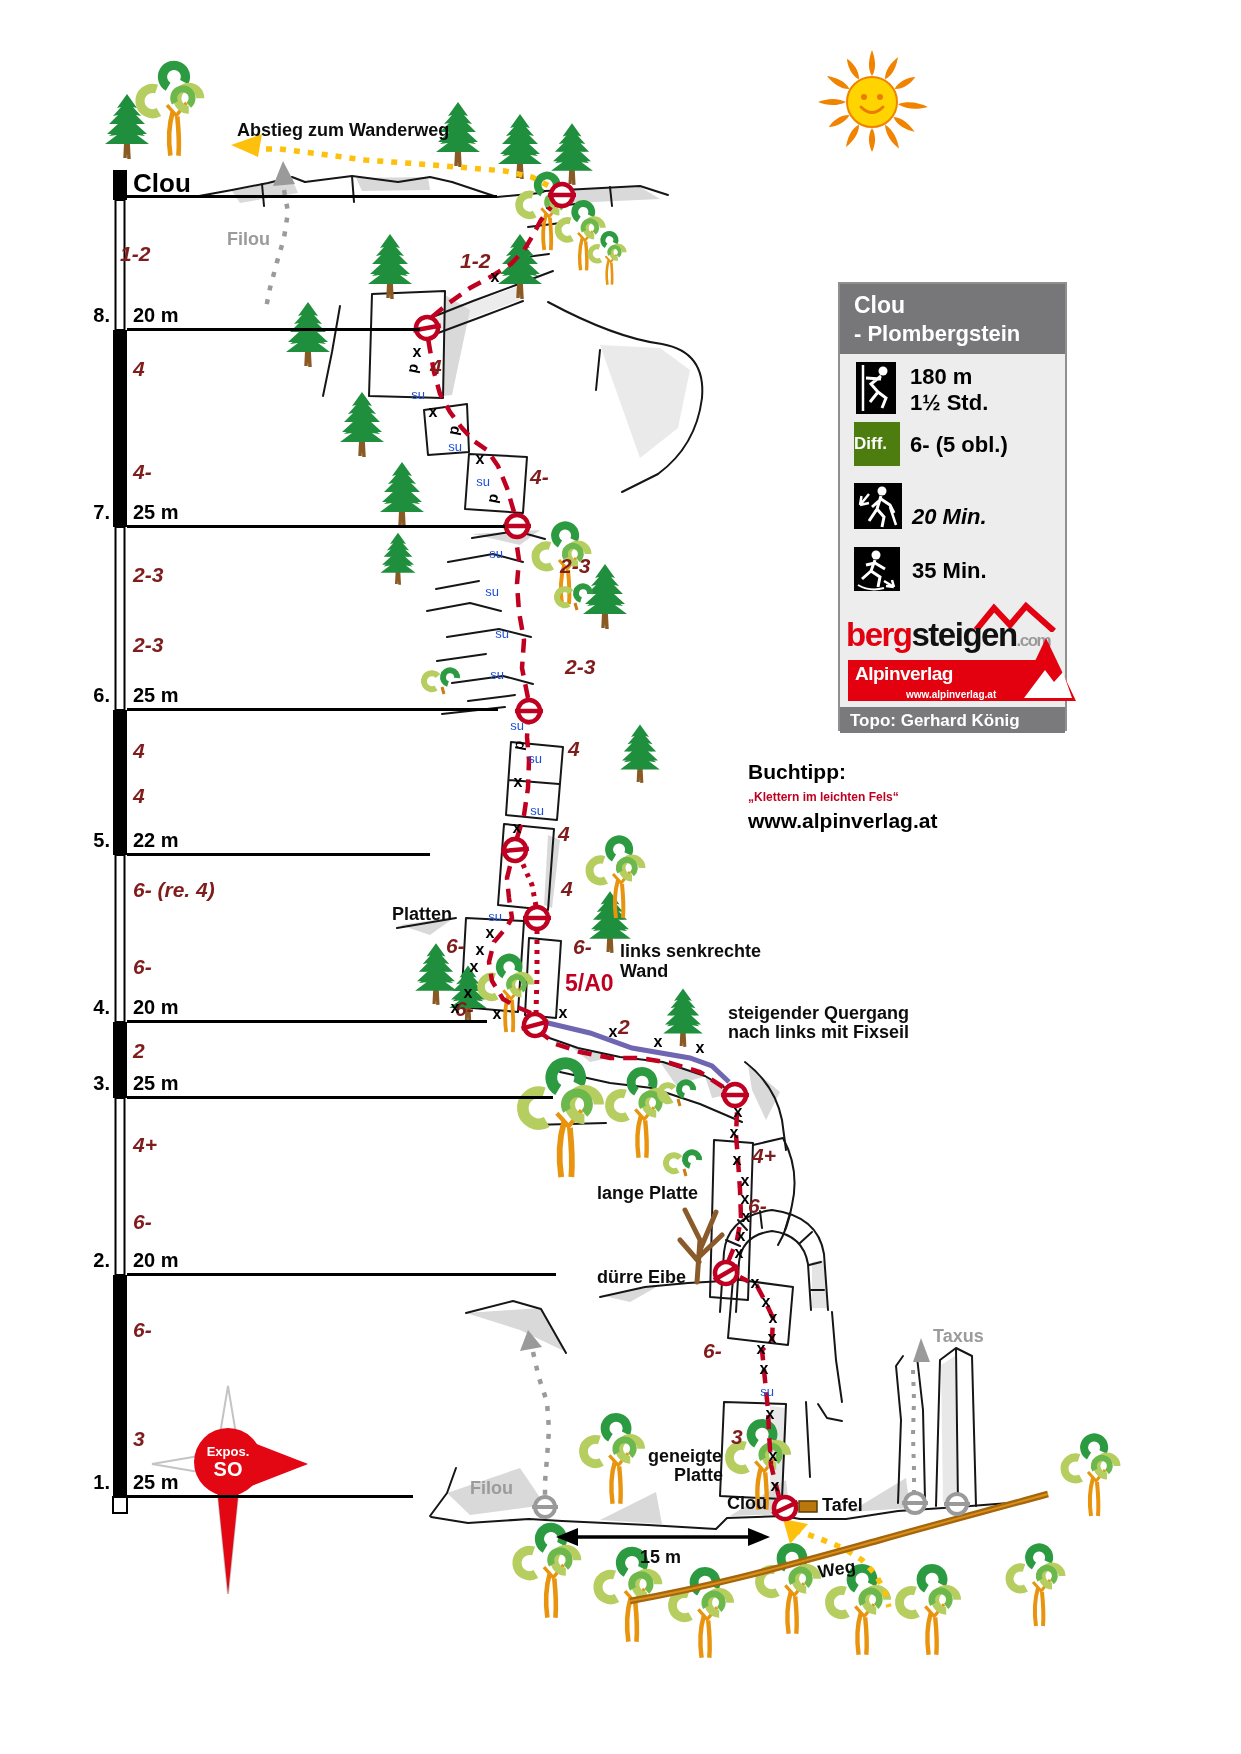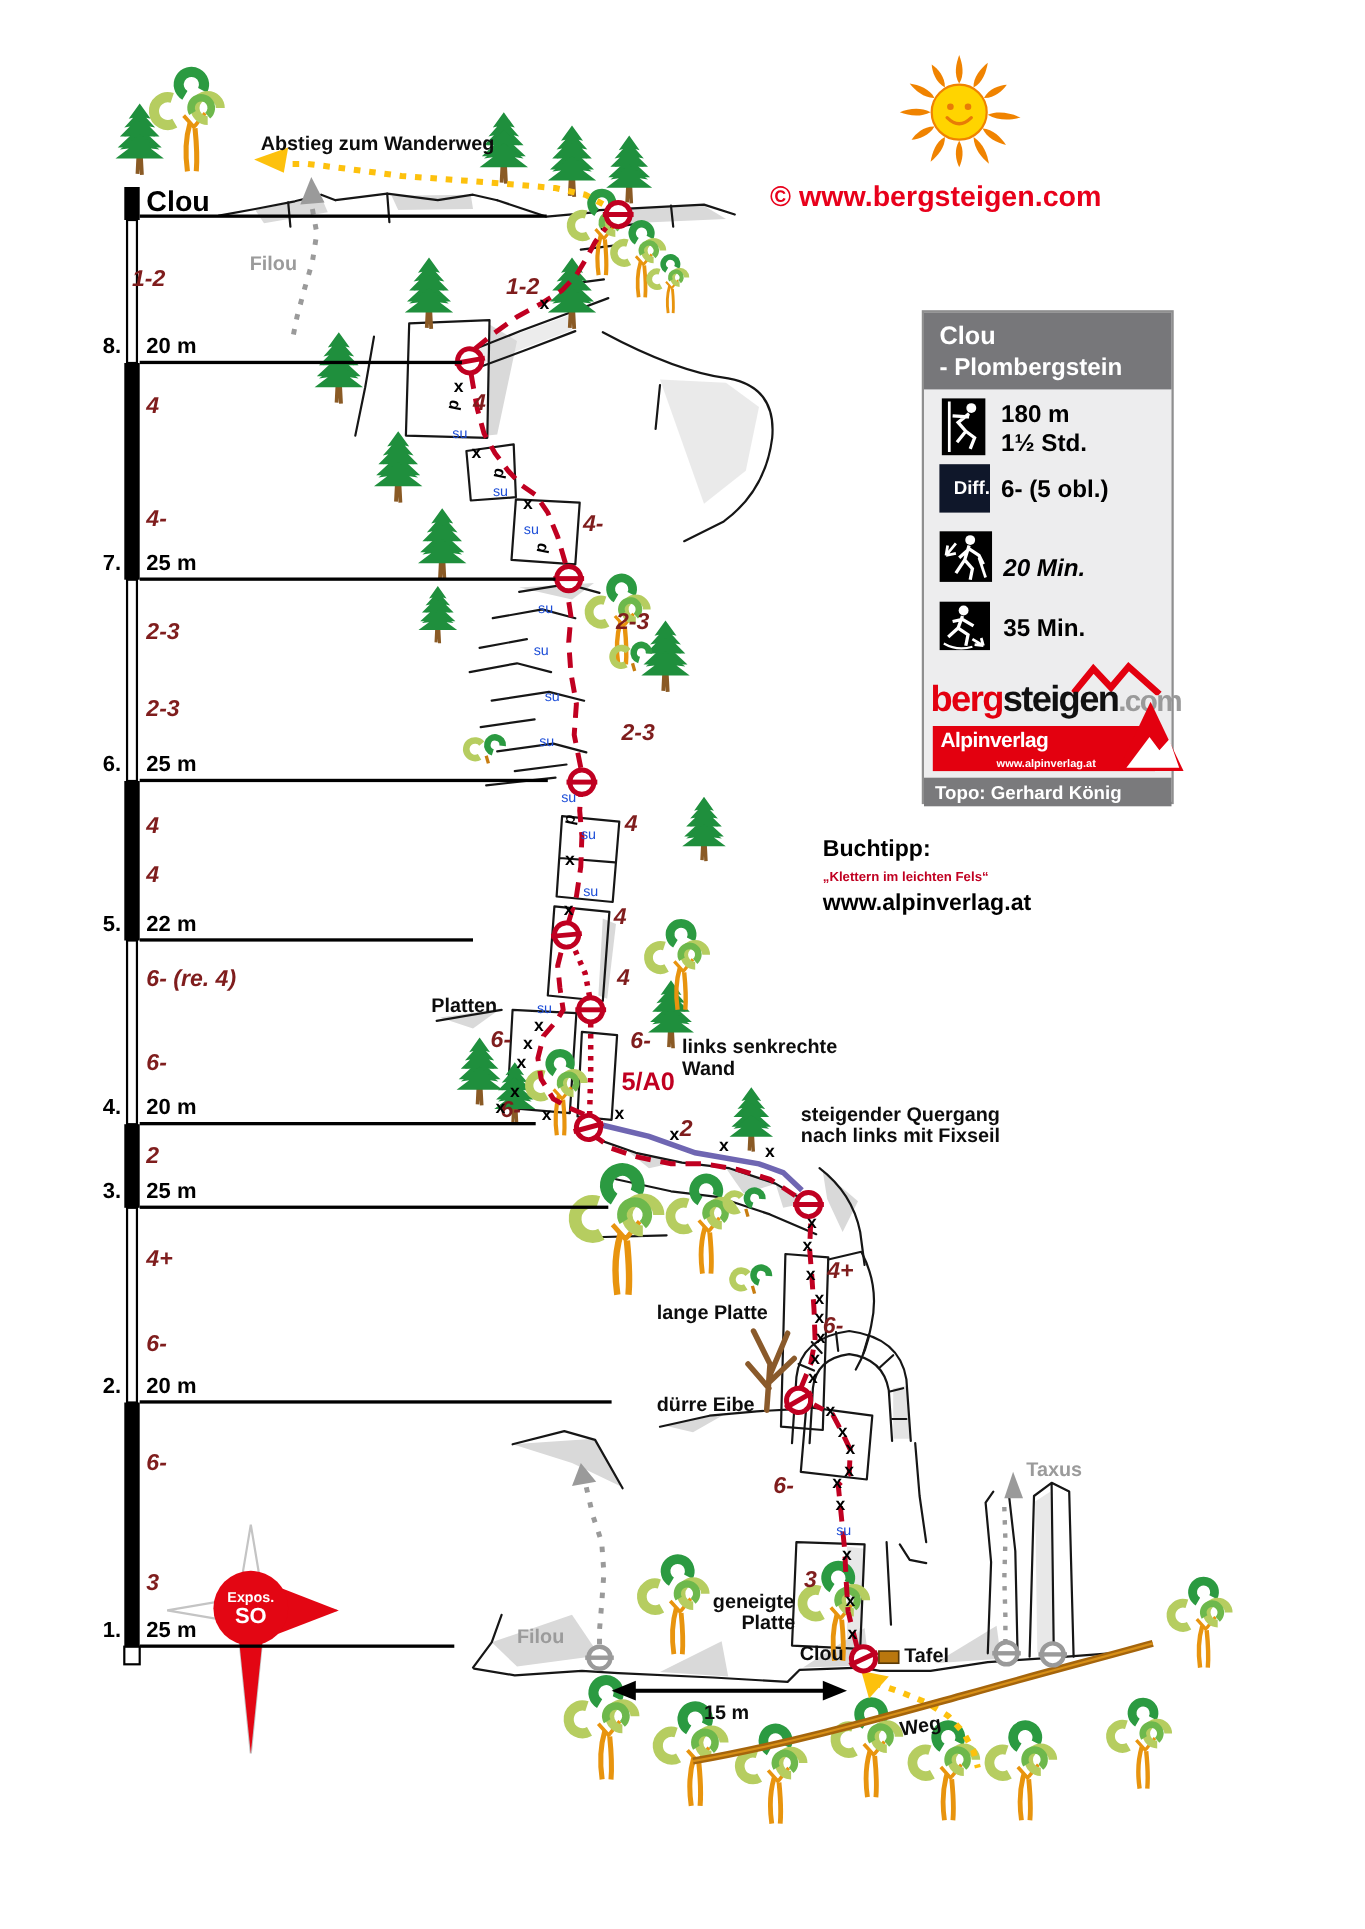--- a/index.html
+++ b/index.html
@@ -21,25 +21,25 @@
   .m-p{position:absolute;transform:translate(-50%,-50%) rotate(-78deg);font-weight:bold;font-size:15px;line-height:1;color:#000;}
   .copyright{position:absolute;left:700px;top:163px;font-weight:bold;font-size:26px;color:#e8001b;z-index:2;white-space:nowrap;}
   
   .ibox{position:absolute;left:838px;top:282px;width:229px;height:449px;z-index:3;
         background:#ededee;border:2px solid #8f8f8f;box-sizing:border-box;}
   .ibox-head{position:absolute;left:0;top:0;width:100%;height:70px;background:#77777a;color:#fff;}
   .ibox-head .t1{position:absolute;left:14px;top:8px;font-weight:bold;font-size:23px;}
   .ibox-head .t2{position:absolute;left:14px;top:37px;font-weight:bold;font-size:22px;}
   .ibox .row-ico{position:absolute;}
   .ibox .val{position:absolute;font-weight:bold;font-size:22px;color:#000;white-space:nowrap;}
-  .diffbox{position:absolute;left:14px;top:138px;width:46px;height:44px;background:#0f172a;color:#fff;
-           font-weight:bold;font-size:17px;text-align:right;line-height:44px;}
+  .diffbox{position:absolute;left:14px;top:138px;width:46px;height:44px;background:#4d7c0f;color:#fff;
+           font-weight:bold;font-size:17px;text-align:left;line-height:44px;}
   .bs-logo{position:absolute;left:6px;top:316px;width:218px;height:52px;}
   .bs-logo .txt{position:absolute;left:0;top:18px;font-weight:bold;font-size:33px;letter-spacing:-1.5px;line-height:1;white-space:nowrap;}
-  .bs-red{color:#e3000f;} .bs-blk{color:#111;} .bs-gray{color:#9a9a9a;font-size:27px;}
+  .bs-red{color:#e3000f;} .bs-blk{color:#111;} .bs-gray{color:#9a9a9a;font-size:17px;}
   .bs-zig{position:absolute;left:128px;top:0px;}
   .alp{position:absolute;left:8px;top:376px;width:202px;height:41px;background:#e3000f;}
   .alp .big{position:absolute;left:7px;top:3px;font-weight:bold;font-size:19px;color:#fff;letter-spacing:-0.5px;}
   .alp .small{position:absolute;left:58px;top:29px;font-weight:bold;font-size:10px;color:#fff;}
   .alp-peak{position:absolute;left:160px;top:-32px;}
   .ibox-foot{position:absolute;left:0;top:423px;width:100%;height:26px;background:#7a7a7c;}
   .ibox-foot .txt{position:absolute;left:10px;top:4px;font-weight:bold;font-size:17px;color:#fff;white-space:nowrap;}
   
   .buch{position:absolute;left:748px;top:760px;z-index:3;white-space:nowrap;}
   .buch .h{font-weight:bold;font-size:21px;color:#000;}
@@ -411,21 +411,20 @@
       <div class="m-su" style="left: 535px; top: 758px;">su</div>
       <div class="m-su" style="left: 537px; top: 810px;">su</div>
       <div class="m-su" style="left: 495px; top: 916px;">su</div>
       <div class="m-su" style="left: 767px; top: 1391px;">su</div>
       <div class="m-p" style="left: 412px; top: 368px;">p</div>
       <div class="m-p" style="left: 453px; top: 430px;">p</div>
       <div class="m-p" style="left: 492px; top: 498px;">p</div>
       <div class="m-p" style="left: 518px; top: 745px;">p</div>
     </div>
 
-<div class="copyright">© www.bergsteigen.com</div>
 
 <div class="cmp-l1">Expos.</div>
 <div class="cmp-l2">SO</div>
 
 <div class="ibox">
   <div class="ibox-head">
     <div class="t1">Clou</div>
     <div class="t2">- Plombergstein</div>
   </div>
 

